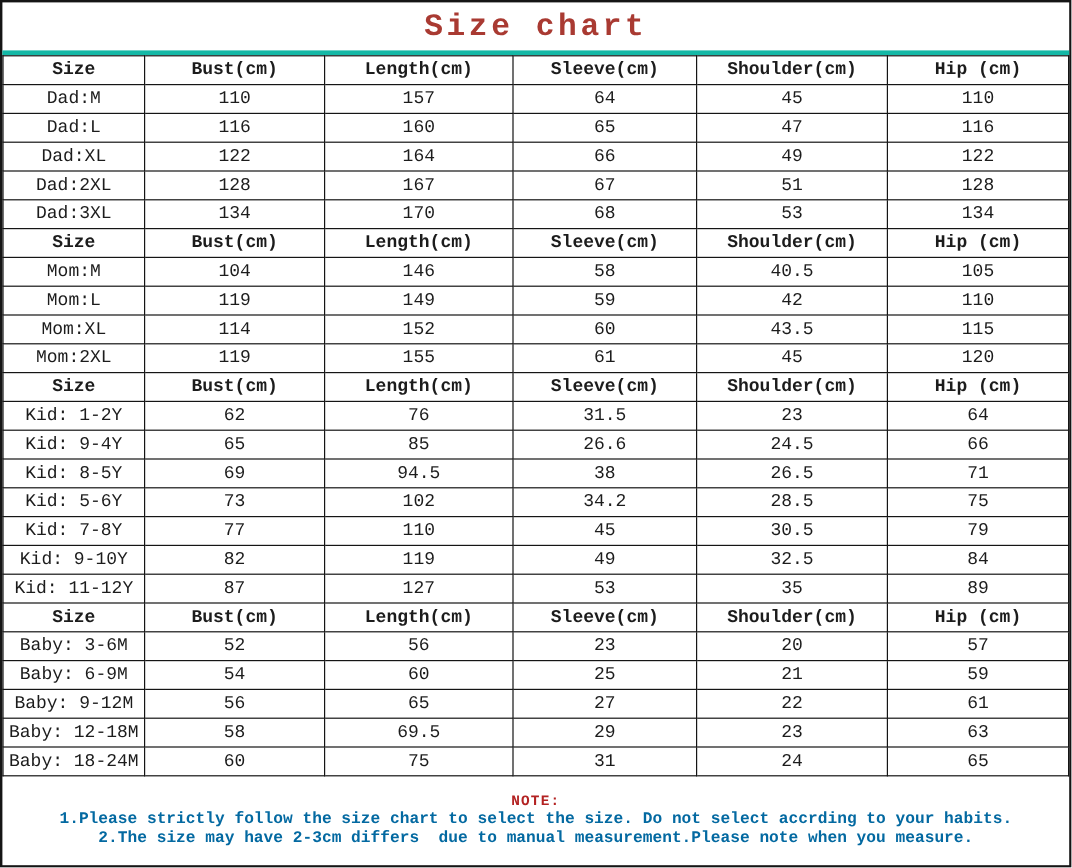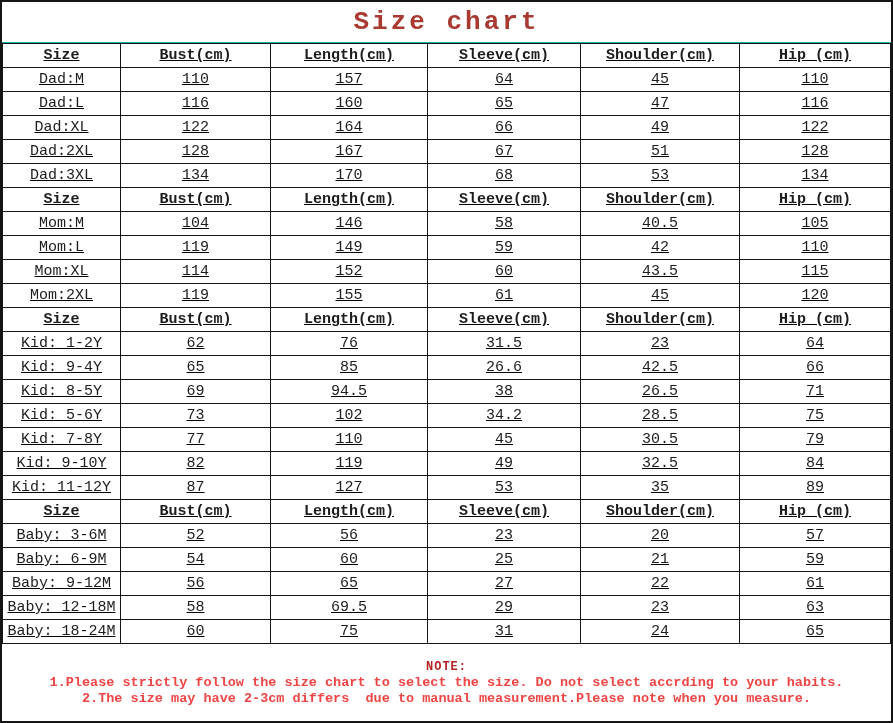--- a/index.html
+++ b/index.html
@@ -3,48 +3,48 @@
 <meta charset="utf-8">
 <style>
   html,body{margin:0;padding:0;background:#ffffff;}
   .page{
     width:893px;height:723px;box-sizing:border-box;
     border:2px solid #151515;background:#ffffff;
     display:flex;flex-direction:column;
     font-family:"Liberation Mono",monospace;
   }
   .title-bar{
-    height:40px;flex:0 0 40px;border-bottom:1px solid #14b8a6;
+    height:40px;flex:0 0 40px;border-bottom:4px solid #14b8a6;
     display:flex;align-items:center;justify-content:center;
   }
   .title-text{
     font-size:26px;font-weight:bold;letter-spacing:3px;
     color:#a93a32;
   }
   table.size-table{
-    border-collapse:collapse;width:100%;table-layout:fixed;flex:0 0 auto;text-decoration:underline;
+    border-collapse:collapse;width:100%;table-layout:fixed;flex:0 0 auto;
   }
   .size-table th,.size-table td{
     border:1px solid #151515;height:23px;padding:0;
     text-align:center;vertical-align:middle;
     font-family:"Liberation Mono",monospace;
     font-size:15px;color:#1c1c1c;overflow:hidden;white-space:nowrap;
   }
   .size-table th{font-weight:bold;}
   .size-table td{font-weight:normal;}
   .note-area{
     flex:1 1 auto;display:flex;flex-direction:column;
     align-items:center;justify-content:center;gap:1px;
     padding:1px 4px;box-sizing:border-box;
   }
   .note-label{
     font-size:12px;font-weight:bold;color:#b32222;letter-spacing:1px;
   }
   .note-line{
-    font-size:13.5px;font-weight:bold;color:#ef4444;white-space:pre;
+    font-size:13.5px;font-weight:bold;color:#0369a1;white-space:pre;
   }
 </style>
 </head>
 <body>
 
 <div class="page">
 
   <div class="title-bar">
     <span class="title-text">Size chart</span>
   </div>
@@ -161,21 +161,21 @@
           <td>76</td>
           <td>31.5</td>
           <td>23</td>
           <td>64</td>
         </tr>
         <tr>
           <td>Kid: 9-4Y</td>
           <td>65</td>
           <td>85</td>
           <td>26.6</td>
-          <td>42.5</td>
+          <td>24.5</td>
           <td>66</td>
         </tr>
         <tr>
           <td>Kid: 8-5Y</td>
           <td>69</td>
           <td>94.5</td>
           <td>38</td>
           <td>26.5</td>
           <td>71</td>
         </tr>

